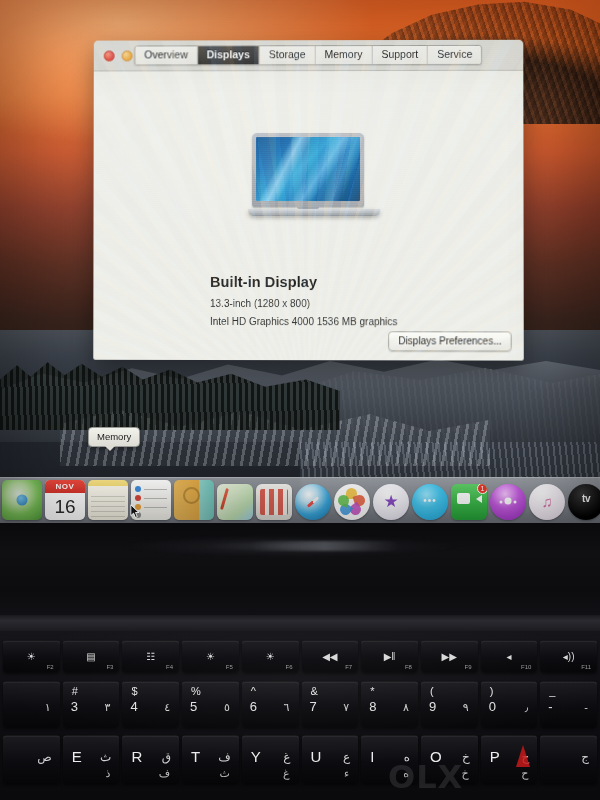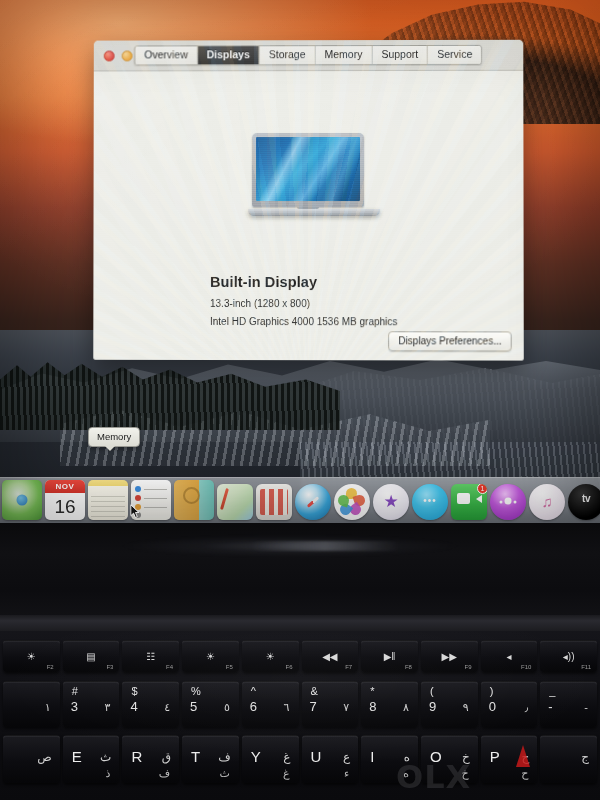--- a/index.html
+++ b/index.html
@@ -338,21 +338,21 @@
   .kb-glow {
     position:absolute; left:0; top:631px; width:600px; height:169px; pointer-events:none;
     background: radial-gradient(ellipse 420px 120px at 50% 30%, rgba(255,255,255,.035) 0%, rgba(0,0,0,0) 72%);
   }
   .red-mark {
     position:absolute; left:516px; top:745px; z-index:12;
     width:0; height:0; border-left:7px solid transparent; border-right:7px solid transparent;
     border-bottom:22px solid rgba(198,26,26,.85); filter:blur(.4px);
   }
   .watermark {
-    position:absolute; left:396px; top:758px; z-index:11;
+    position:absolute; left:388px; top:758px; z-index:11;
     font-size:32px; font-weight:bold; color:rgba(95,95,100,.30);
     letter-spacing:1px; font-family:"DejaVu Sans", sans-serif;
   }
 </style>
 </head>
 <body>
 
 <div id="screen">
 
   <div class="wall-sky"></div>

